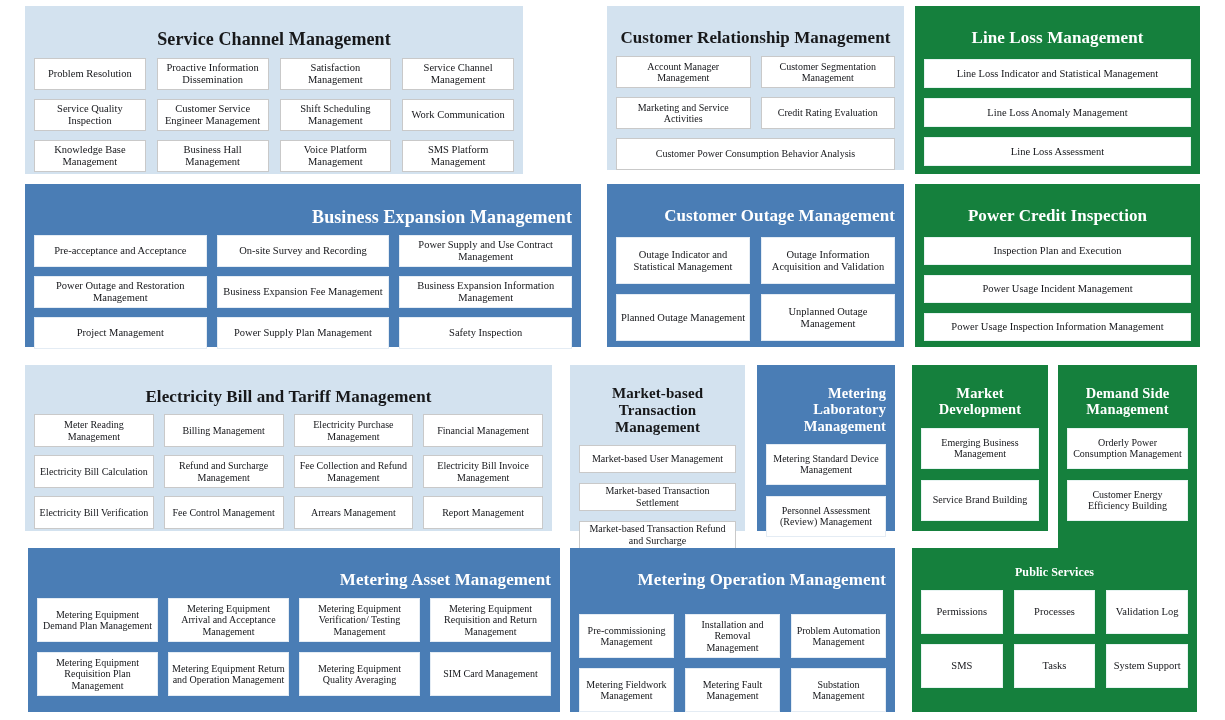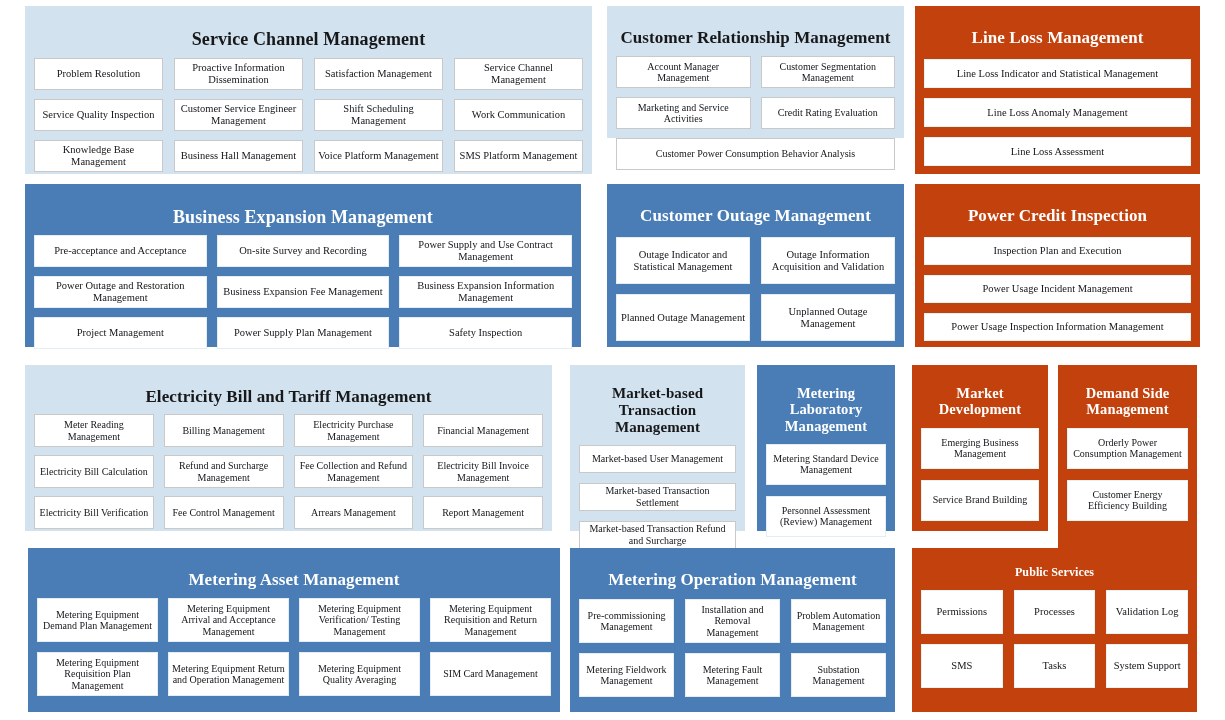--- a/index.html
+++ b/index.html
@@ -18,31 +18,31 @@
   }
 
   .panel {
     position: absolute;
     display: flex;
     flex-direction: column;
     padding: 8px 9px 10px 9px;
   }
   .panel.light   { background: #d3e2ef; }
   .panel.blue    { background: #4a7db5; }
-  .panel.teal    { background: #c2410c; }
+  .panel.teal    { background: #15803d; }
 
   .panel-title {
     text-align: center;
     font-weight: bold;
     line-height: 1.12;
     margin-bottom: 7px;
     letter-spacing: .1px;
   }
   .panel.light .panel-title { color: #17181a; }
-  .panel.blue  .panel-title { color: #ffffff; }
+  .panel.blue  .panel-title { color: #ffffff; text-align: right; }
   .panel.teal  .panel-title { color: #ffffff; }
 
   .grid {
     display: grid;
     flex: 1;
     align-content: start;
   }
 
   .tile {
     background: #ffffff;
@@ -54,29 +54,29 @@
     color: #15161a;
     line-height: 1.15;
     padding: 2px 3px;
     overflow: visible;
     white-space: normal;
   }
   .panel.blue .tile { border-color: #e4ecf4; }
   .panel.teal .tile { border-color: #e6f4f1; }
 
   
-  #p-service-channel { left: 25px;  top: 6px;   width: 567px; height: 168px; }
+  #p-service-channel { left: 25px;  top: 6px;   width: 498px; height: 168px; }
   #p-service-channel .panel-title { font-size: 18px; margin-bottom: 9px; }
   #p-service-channel .grid {
     grid-template-columns: repeat(4, 1fr);
     gap: 9px 11px;
   }
   #p-service-channel .tile { height: 32px; font-size: 10.5px; }
 
-  #p-crm { left: 607px; top: 6px; width: 297px; height: 132px; }
+  #p-crm { left: 607px; top: 6px; width: 297px; height: 164px; }
   #p-crm .panel-title { font-size: 17px; margin-bottom: 9px; }
   #p-crm .grid {
     grid-template-columns: repeat(2, 1fr);
     gap: 9px 10px;
   }
   #p-crm .tile { height: 32px; font-size: 10px; }
   #p-crm .tile.wide { grid-column: span 2; }
 
   #p-line-loss { left: 915px; top: 6px; width: 285px; height: 168px; }
   #p-line-loss .panel-title { font-size: 17px; margin-bottom: 12px; }
@@ -134,21 +134,21 @@
   
   #p-metering-asset { left: 28px; top: 548px; width: 532px; height: 164px; }
   #p-metering-asset .panel-title { font-size: 17px; margin-bottom: 9px; }
   #p-metering-asset .grid {
     grid-template-columns: repeat(4, 1fr);
     gap: 10px 10px;
   }
   #p-metering-asset .tile { height: 44px; font-size: 10px; }
 
   #p-metering-ops { left: 570px; top: 548px; width: 325px; height: 164px; }
-  #p-metering-ops .panel-title { font-size: 17px; margin-bottom: 10px; }
+  #p-metering-ops .panel-title { font-size: 17px; margin-bottom: 25px; }
   #p-metering-ops .grid {
     grid-template-columns: repeat(3, 1fr);
     gap: 10px 11px;
   }
   #p-metering-ops .tile { height: 44px; font-size: 10px; }
 
   #p-public-services { left: 912px; top: 548px; width: 285px; height: 164px; }
   #p-public-services .panel-title { font-size: 12px; margin-bottom: 11px; }
   #p-public-services .grid {
     grid-template-columns: repeat(3, 1fr);

